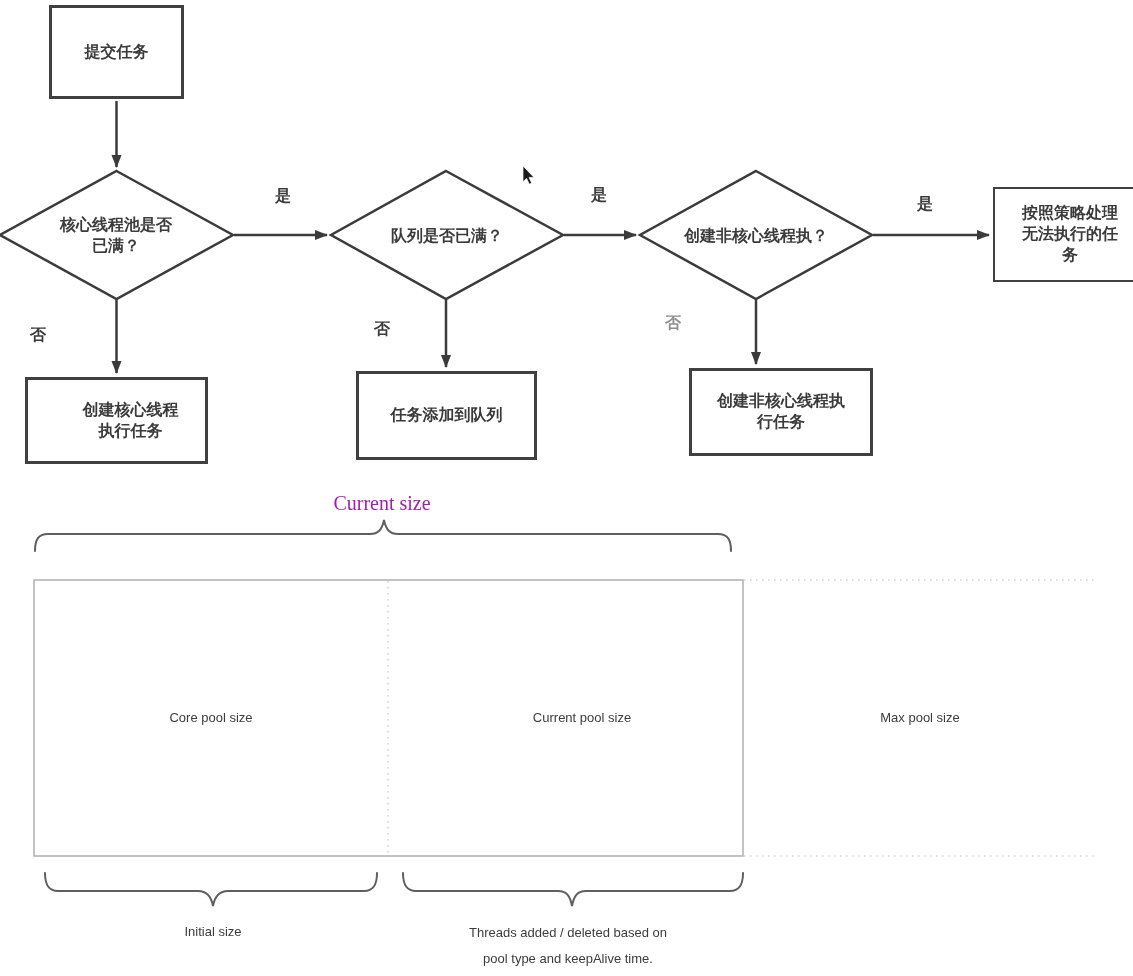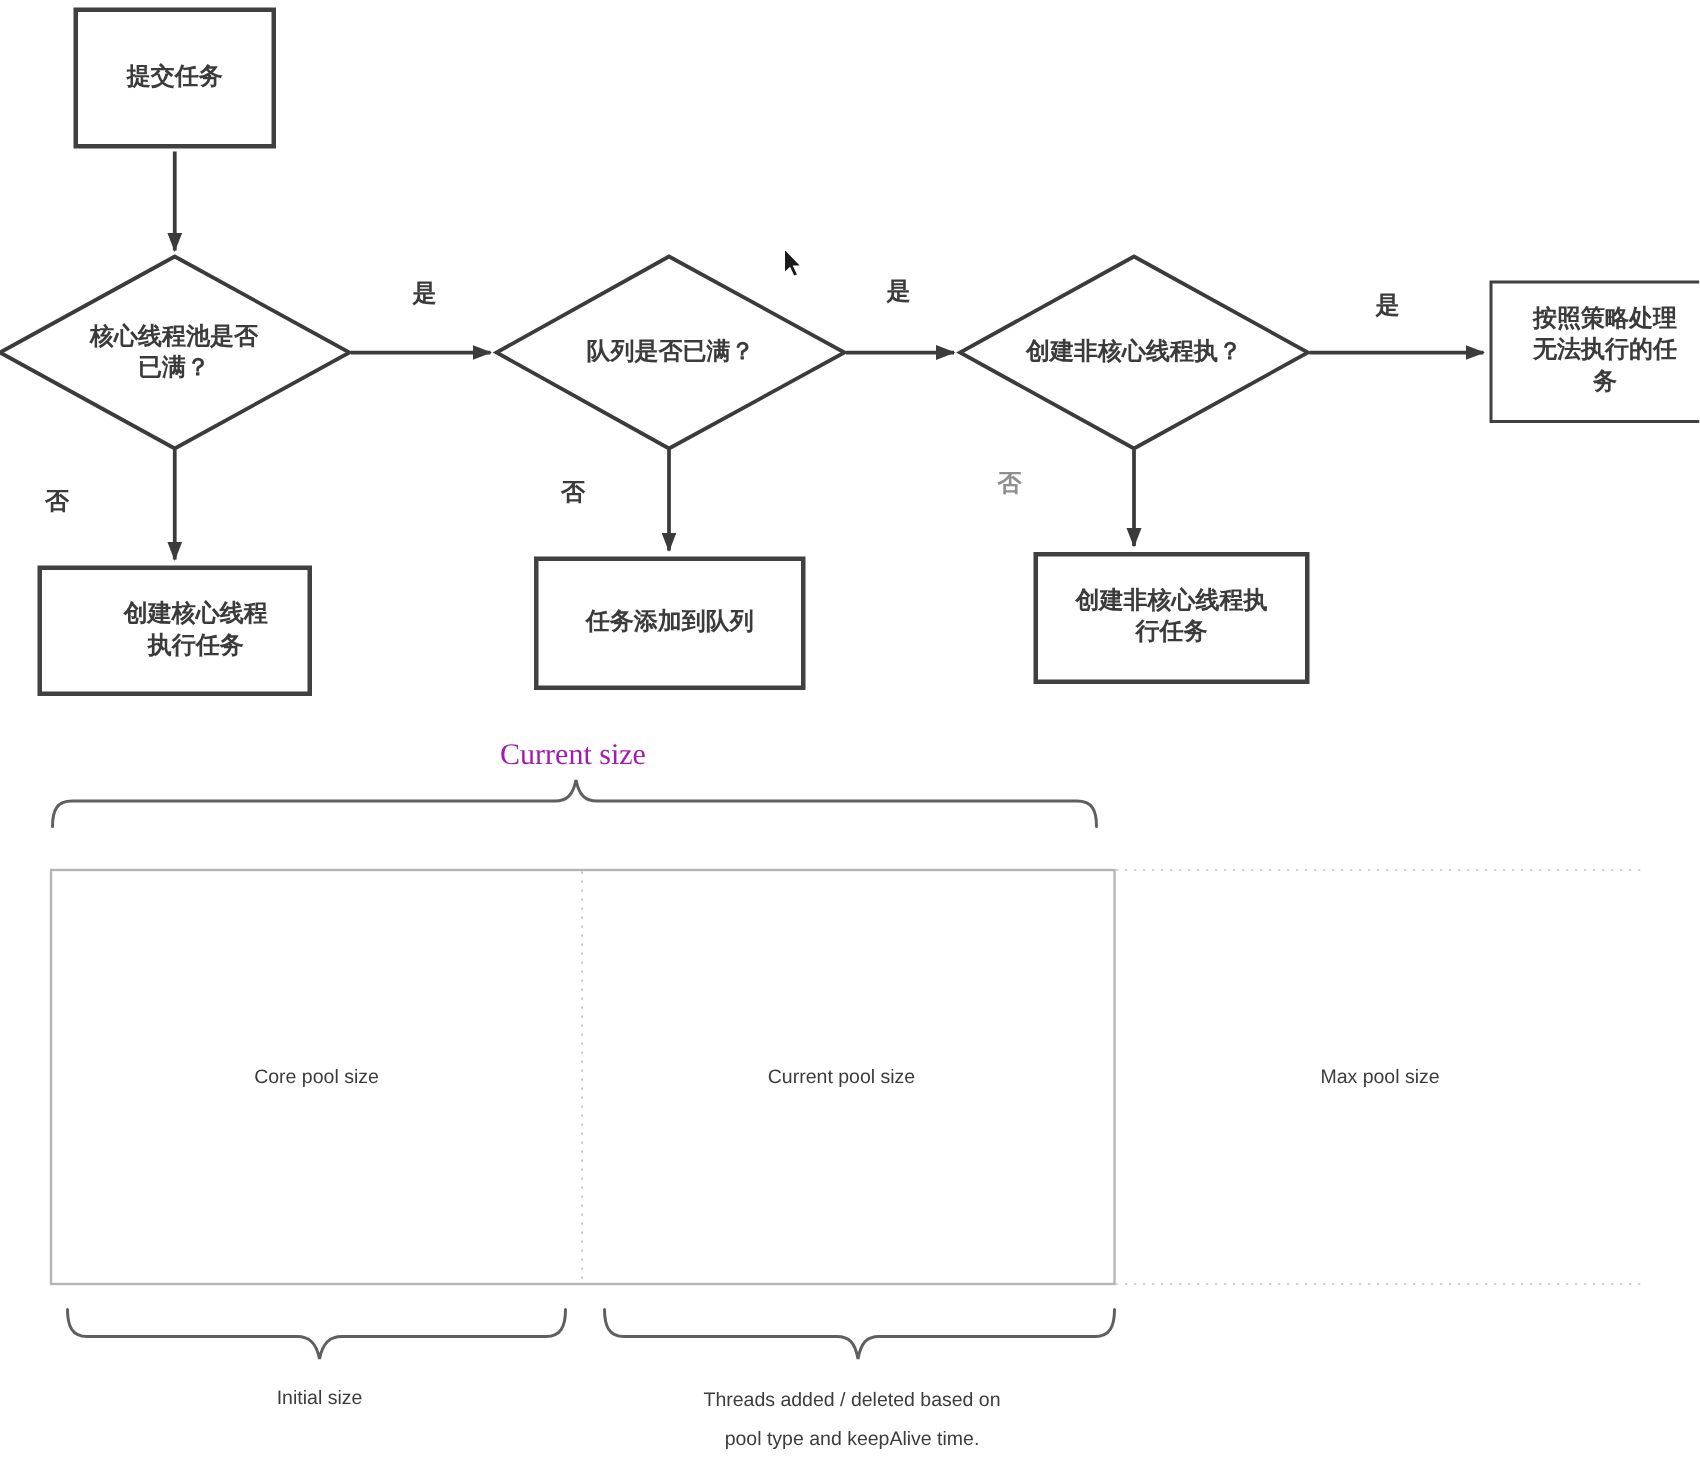--- a/index.html
+++ b/index.html
@@ -92,20 +92,20 @@
   <div class="edge-label" style="left:283px;top:196px;">是</div>
   <div class="edge-label" style="left:599px;top:195px;">是</div>
   <div class="edge-label" style="left:925px;top:204px;">是</div>
   <div class="edge-label" style="left:38px;top:335px;">否</div>
   <div class="edge-label" style="left:382px;top:329px;">否</div>
   <div class="edge-label muted" style="left:673px;top:323px;">否</div>
 
   <div class="en title" style="left:382px;top:503px;">Current size</div>
 
   <div class="en" style="left:211px;top:718px;">Core pool size</div>
-  <div class="en" style="left:561px;top:718px;text-align:right;">Current pool size</div>
+  <div class="en" style="left:582px;top:718px;text-align:right;">Current pool size</div>
   <div class="en" style="left:920px;top:718px;">Max pool size</div>
 
   <div class="en" style="left:213px;top:932px;">Initial size</div>
   <div class="en" style="left:568px;top:946px;">Threads added / deleted based on
 pool type and keepAlive time.</div>
 
 </div>
 
 </body></html>

